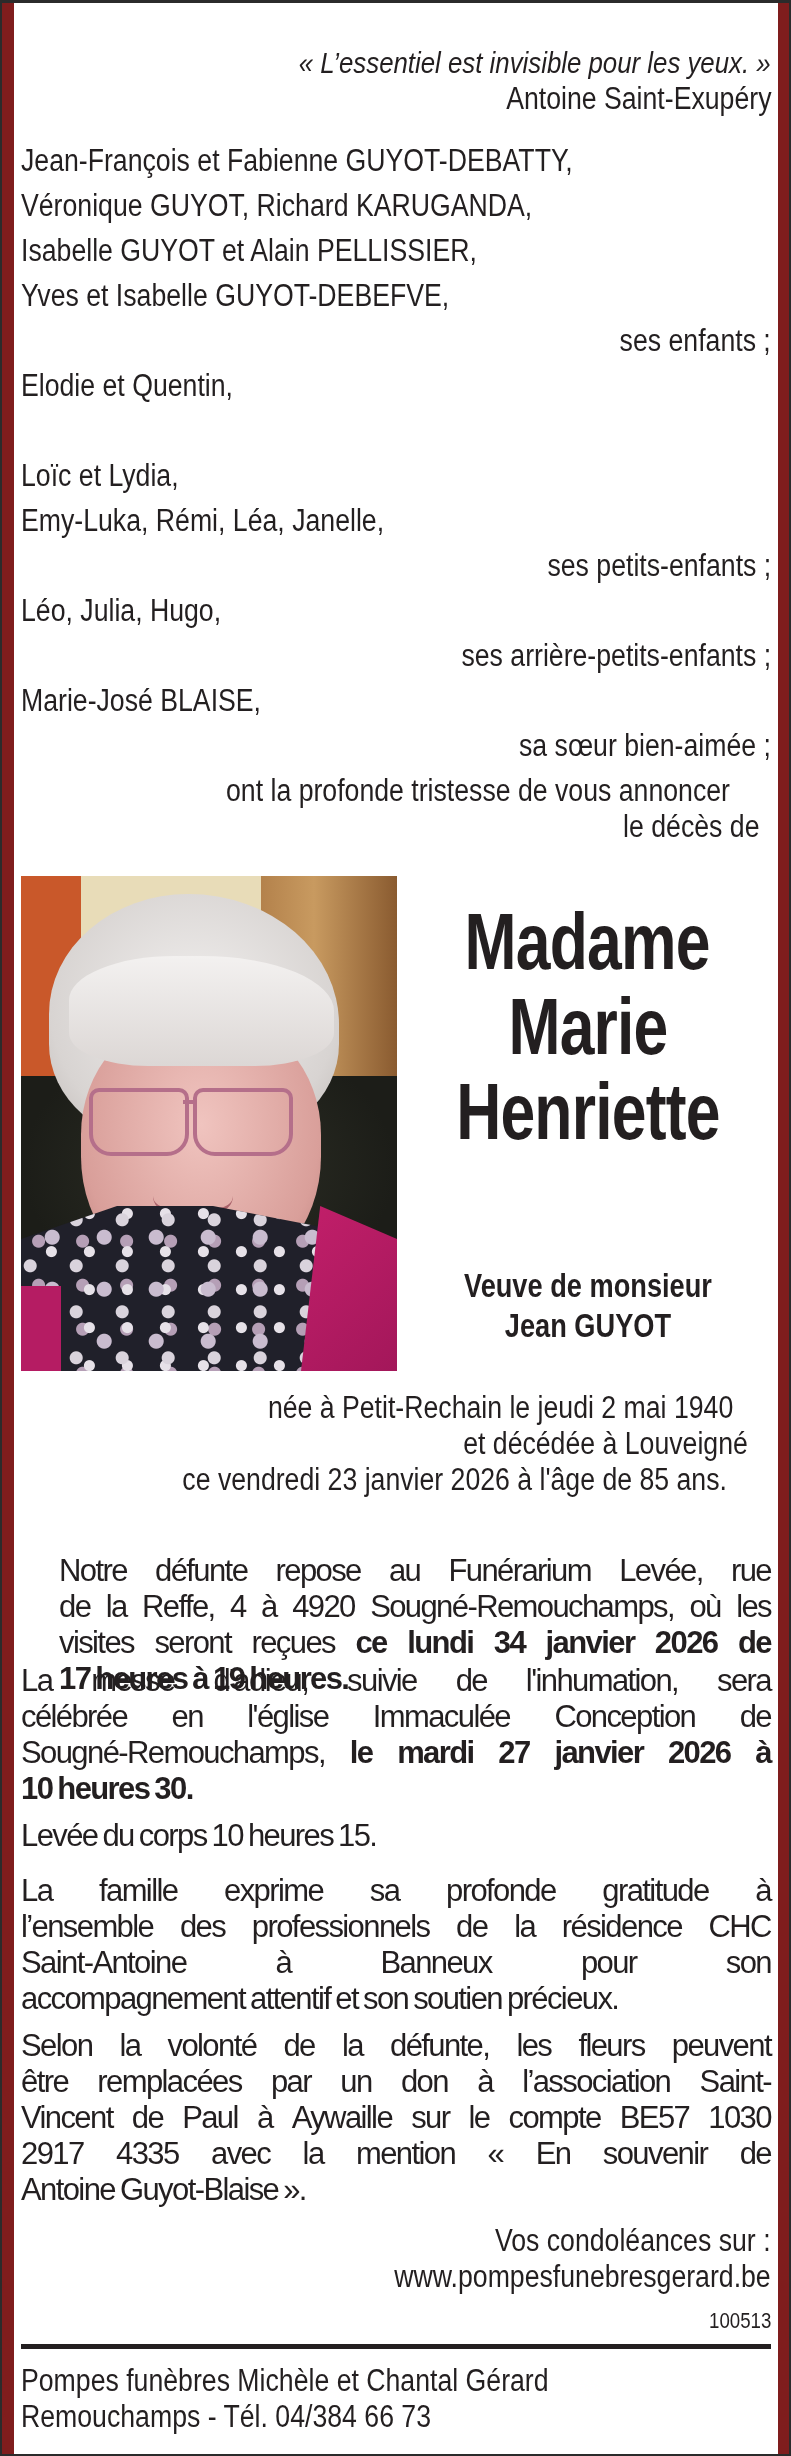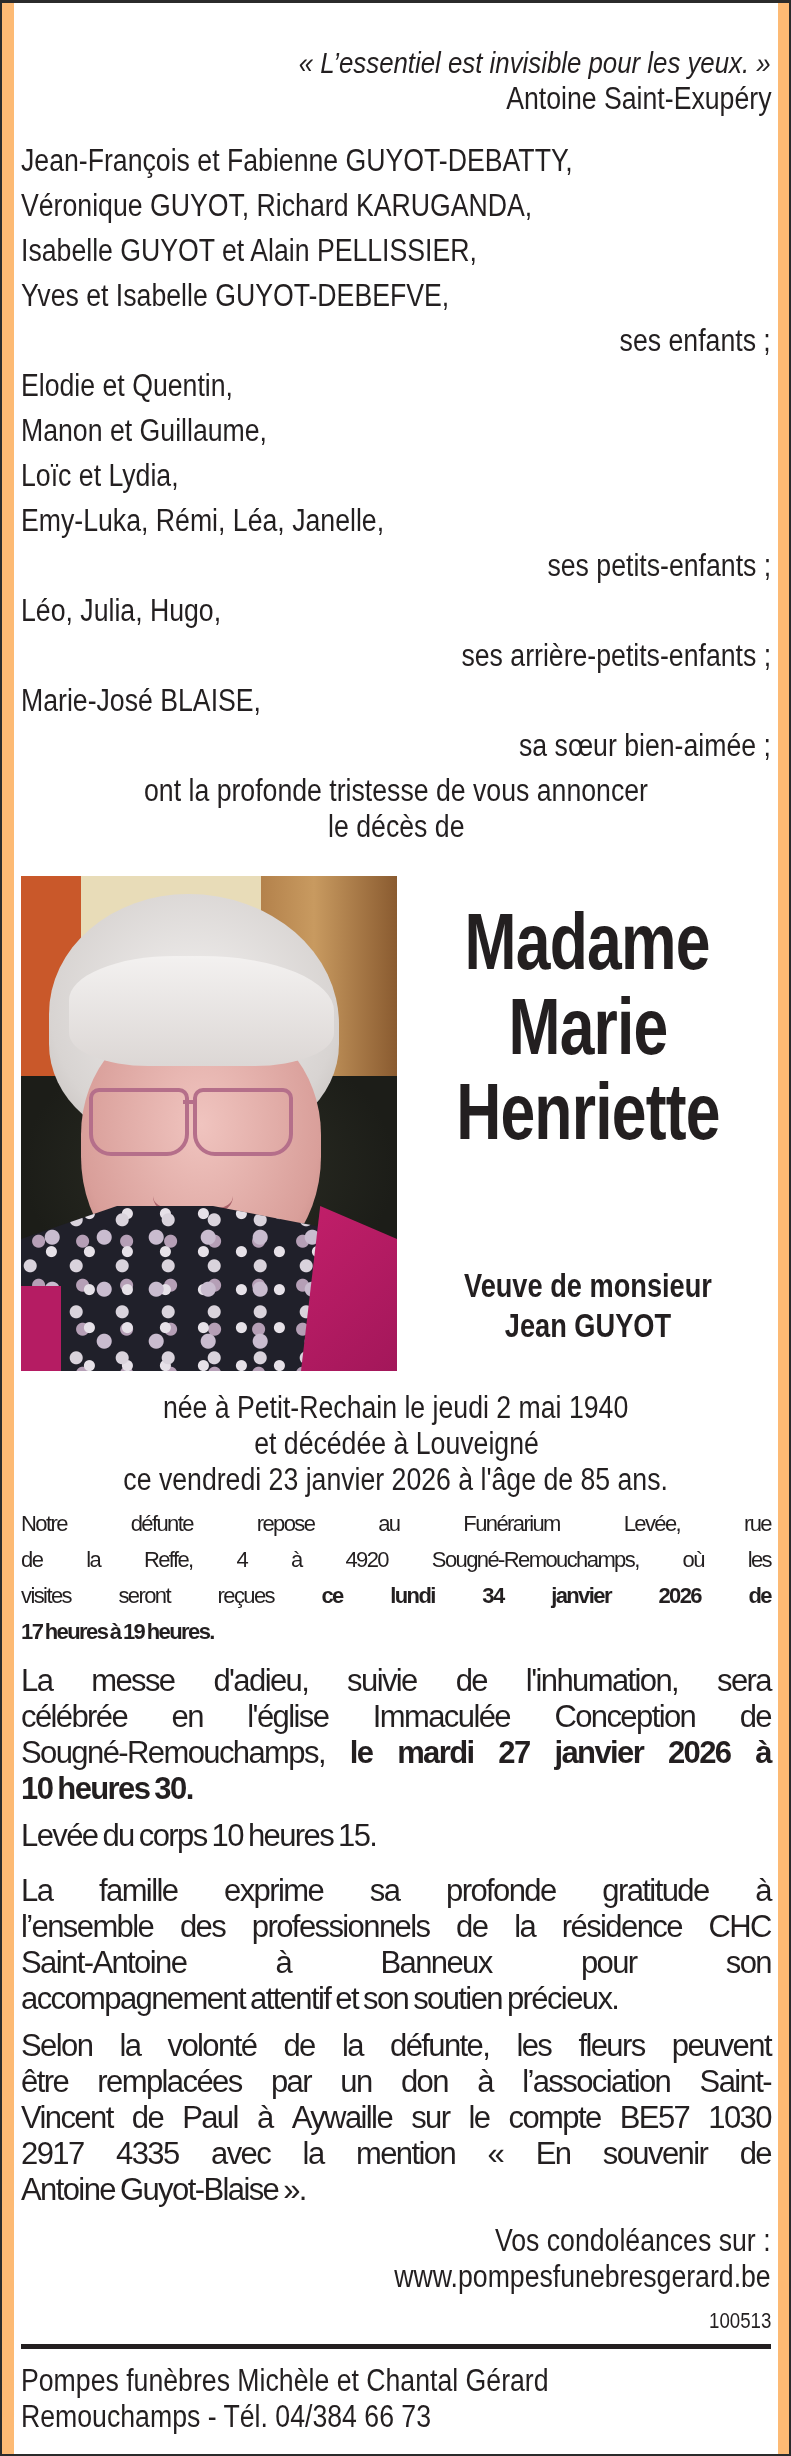--- a/index.html
+++ b/index.html
@@ -1,33 +1,33 @@
 <!DOCTYPE html>
 <html><head>
 <meta charset="utf-8">
 <style>
   html, body { margin: 0; padding: 0; background: #2b2b2b; }
   body { width: 791px; height: 2456px; position: relative; overflow: hidden; }
   .frame {
     position: absolute; left: 2px; top: 3px; right: 2px; bottom: 2px;
-    background: #fdba74;
+    background: #7f1d1d;
   }
   .page {
     position: absolute; left: 12px; top: 0; right: 11px; bottom: 0;
     background: #ffffff; color: #231f20;
     font-family: "Liberation Sans", sans-serif;
   }
   .line {
     position: absolute; left: 7px; right: 7px;
     font-size: 31px; line-height: 36px; white-space: nowrap;
   }
   .line span.sq { display: inline-block; transform-origin: left center; transform: scaleX(0.86); }
   .right { text-align: right; }
   .right span.sq { transform-origin: right center; }
-  .center { text-align: center; }
+  .center { text-align: right; }
   .center span.sq { transform-origin: center center; }
   .quote { font-style: italic; font-size: 30px; }
 
   .photo {
     position: absolute; left: 7px; top: 873px; width: 376px; height: 495px;
     overflow: hidden; background: #c9582a;
   }
   .photo .wood { position:absolute; left:210px; top:0; width:166px; height:250px; background: linear-gradient(90deg,#a87440,#c89a60 50%,#8a5b30); }
   .photo .cream { position:absolute; left:60px; top:0; width:180px; height:110px; background:#e8dcb8; border-radius: 0 0 60px 20px; }
   .photo .chair { position:absolute; left:0; top:200px; width:376px; height:230px; background: radial-gradient(ellipse at 50% 40%, #2e3026, #1c1d18 70%); }
@@ -80,21 +80,20 @@
   <div class="line right quote" style="top:42px"><span class="sq">« L’essentiel est invisible pour les yeux. »</span></div>
   <div class="line right" style="top:78px"><span class="sq">Antoine Saint-Exupéry</span></div>
 
   <div class="line" style="top:140px"><span class="sq">Jean-François et Fabienne GUYOT-DEBATTY,</span></div>
   <div class="line" style="top:185px"><span class="sq">Véronique GUYOT, Richard KARUGANDA,</span></div>
   <div class="line" style="top:230px"><span class="sq">Isabelle GUYOT et Alain PELLISSIER,</span></div>
   <div class="line" style="top:275px"><span class="sq">Yves et Isabelle GUYOT-DEBEFVE,</span></div>
   <div class="line right" style="top:320px"><span class="sq">ses enfants ;</span></div>
 
   <div class="line" style="top:365px"><span class="sq">Elodie et Quentin,</span></div>
-  <div class="line" style="top:410px"><span class="sq">Manon et Guillaume,</span></div>
   <div class="line" style="top:455px"><span class="sq">Loïc et Lydia,</span></div>
   <div class="line" style="top:500px"><span class="sq">Emy-Luka, Rémi, Léa, Janelle,</span></div>
   <div class="line right" style="top:545px"><span class="sq">ses petits-enfants ;</span></div>
 
   <div class="line" style="top:590px"><span class="sq">Léo, Julia, Hugo,</span></div>
   <div class="line" style="top:680px"><span class="sq">Marie-José BLAISE,</span></div>
 
   <div class="line right" style="top:635px"><span class="sq">ses arrière-petits-enfants ;</span></div>
   <div class="line right" style="top:725px"><span class="sq">sa sœur bien-aimée ;</span></div>
 
@@ -125,21 +124,21 @@
   </div>
   <div class="widow">
     <span class="widow-line"><span>Veuve de monsieur</span></span>
     <span class="widow-line"><span>Jean GUYOT</span></span>
   </div>
 
   <div class="line center" style="top:1387px"><span class="sq">née à Petit-Rechain le jeudi 2 mai 1940</span></div>
   <div class="line center" style="top:1423px"><span class="sq">et décédée à Louveigné</span></div>
   <div class="line center" style="top:1459px"><span class="sq">ce vendredi 23 janvier 2026 à l'âge de 85 ans.</span></div>
 
-  <div class="para" style="top: 1503px; font-size: 22px; letter-spacing: -1.6px; word-spacing: -2px;">
+  <div class="para" style="top: 1550px; font-size: 31px; letter-spacing: -1.6px; word-spacing: -2px; margin-left: 38px;">
     <div class="jl">
           <span class="w">Notre</span>
           <span class="w">défunte</span>
           <span class="w">repose</span>
           <span class="w">au</span>
           <span class="w">Funérarium</span>
           <span class="w">Levée,</span>
           <span class="w">rue</span>
         </div>
     <div class="jl">

